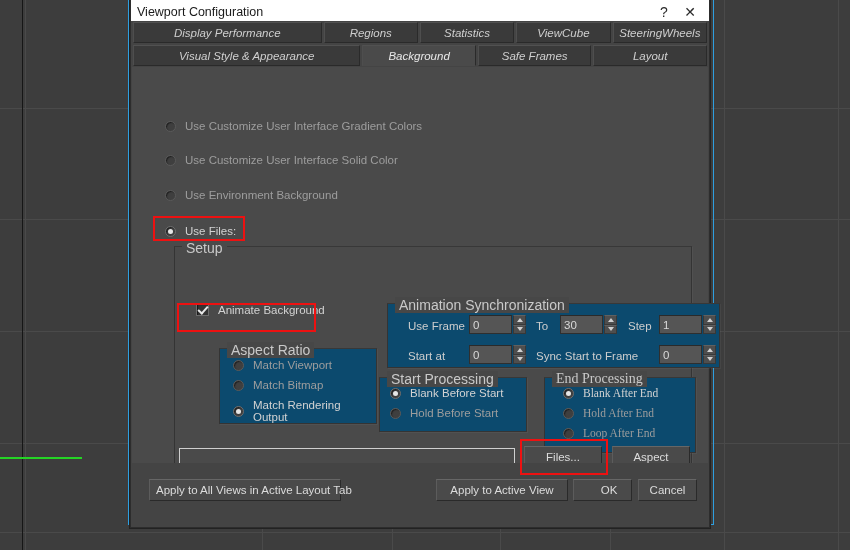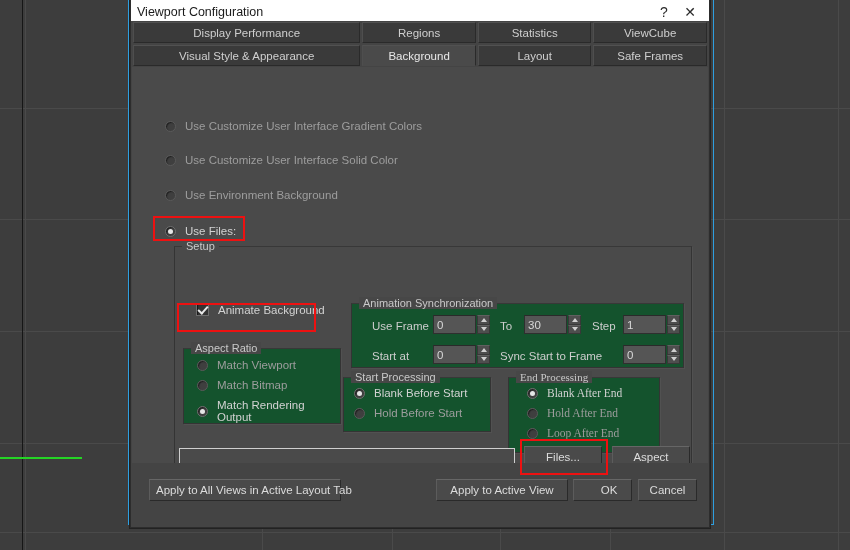--- a/index.html
+++ b/index.html
@@ -74,20 +74,21 @@
 
   
   #tabs-area {
     background: #444444;
     padding: 0px 1px 0 1px;
   }
   .tab-row {
     display: flex;
     gap: 2px;
     padding: 1px 1px;
+    font-style: italic;
   }
   .tab {
     flex: 1;
     height: 21px;
     line-height: 20px;
     text-align: center;
     background: #3a3a3a;
     border: 1px solid #2a2a2a;
     border-top-color: #515151;
     border-left-color: #4e4e4e;
@@ -167,26 +168,26 @@
     position: absolute;
     border: 1px solid #343434;
     border-top-color: #383838;
     box-shadow: 1px 1px 0 rgba(255,255,255,.045);
   }
   .group-title {
     position: absolute;
     top: -7px; left: 7px;
     padding: 0 4px;
     background: #4a4a4a;
-    font-size: 11px;
+    font-size: 14px;
     color: #c9c9c9;
     white-space: nowrap;
   }
   .groupbox.inner .group-title { background: #474747; }
-  .groupbox.inner { background: #14532d; }
+  .groupbox.inner { background: #0c4a6e; margin-left: 36px; }
 
   
   .numfield {
     position: absolute;
     display: flex;
     align-items: stretch;
     height: 19px;
   }
   .numfield input {
     width: 100%;
@@ -306,26 +307,27 @@
     <div class="title-btn">?</div>
     <div class="title-btn">✕</div>
   </div>
 
   <div id="tabs-area">
     <div class="tab-row">
       <div class="tab wide2">Display Performance</div>
       <div class="tab">Regions</div>
       <div class="tab">Statistics</div>
       <div class="tab">ViewCube</div>
+      <div class="tab">SteeringWheels</div>
     </div>
     <div class="tab-row">
       <div class="tab wide2">Visual Style &amp; Appearance</div>
       <div class="tab active">Background</div>
+      <div class="tab">Safe Frames</div>
       <div class="tab">Layout</div>
-      <div class="tab">Safe Frames</div>
     </div>
   </div>
 
   <div id="panel-body">
 
     <div class="opt-row dim" style="left:33px; top:52px;">
       <span class="radio dim"></span>
       <span>Use Customize User Interface Gradient Colors</span>
     </div>
     <div class="opt-row dim" style="left:33px; top:121px;">

